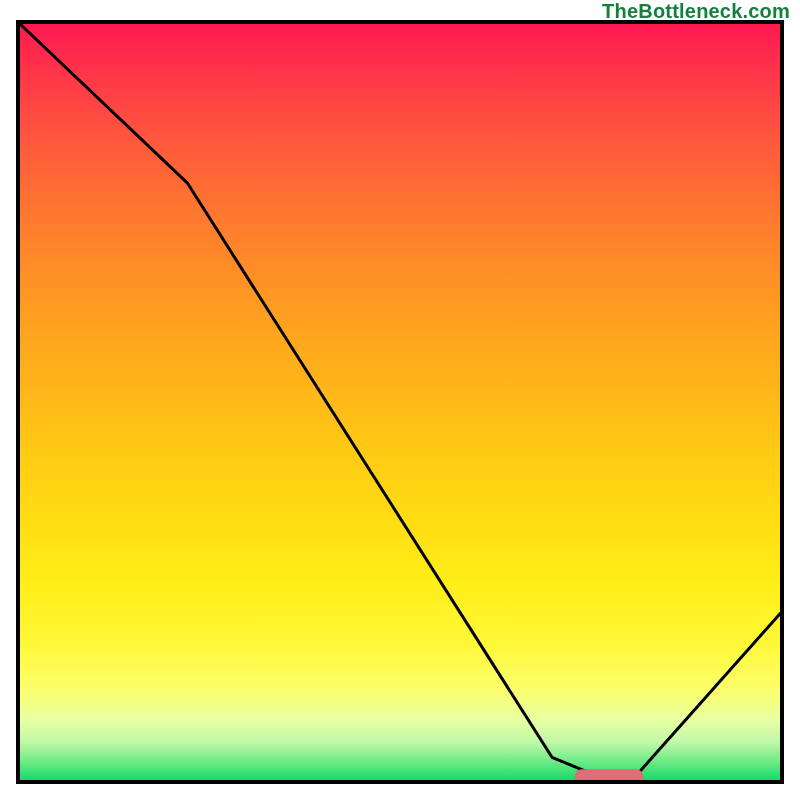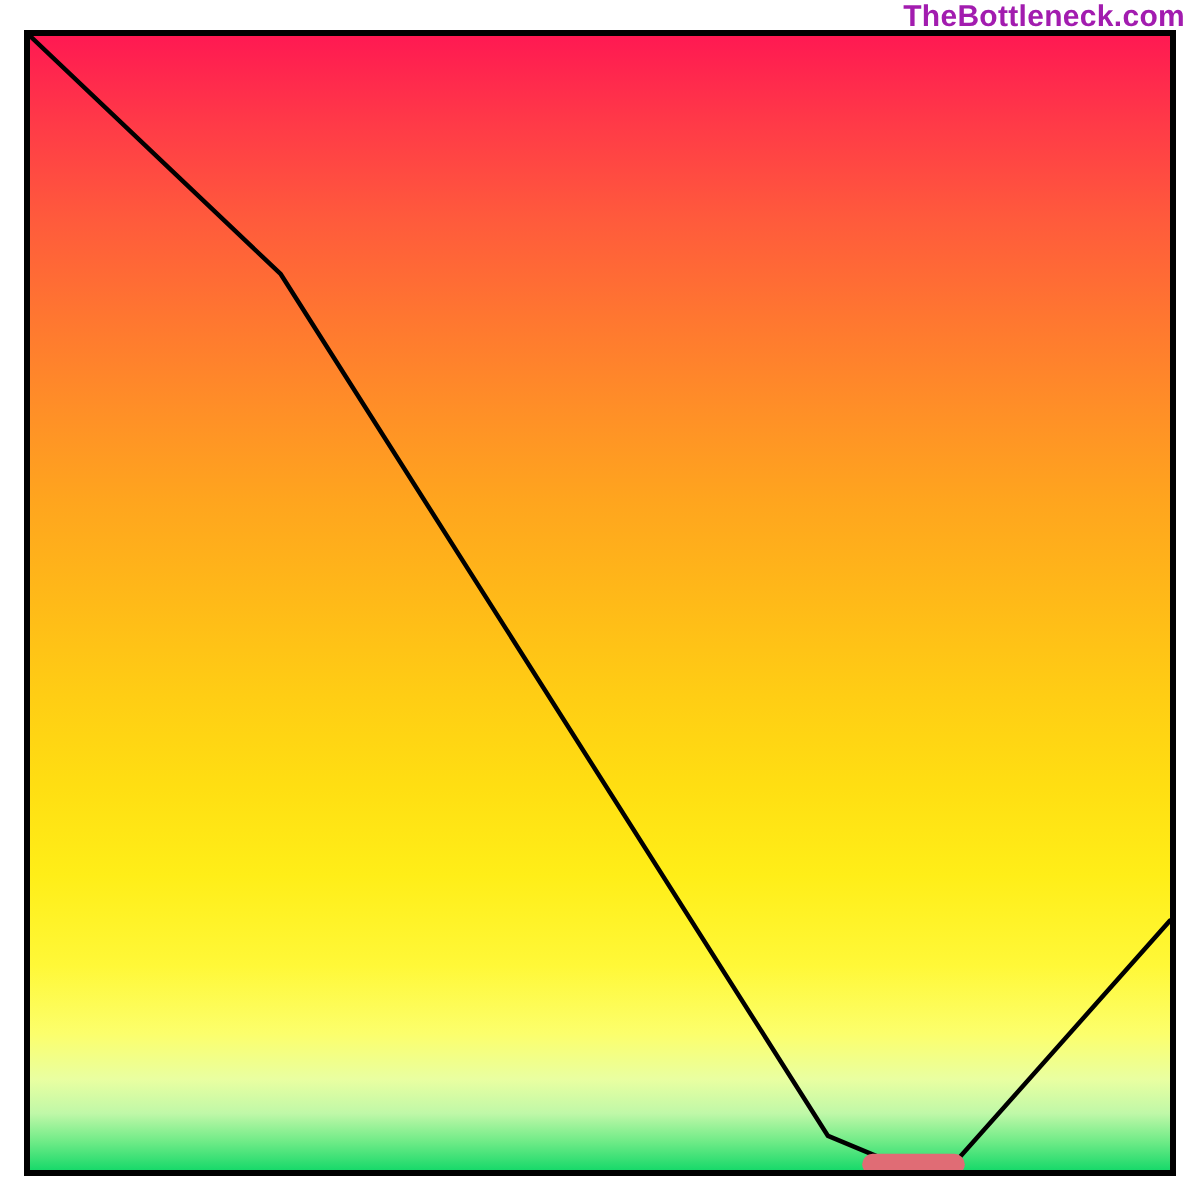--- a/index.html
+++ b/index.html
@@ -49,21 +49,21 @@
       #6feb87 97.5%,
       #18d96a 100%
     );
   }
   .attr {
     position: absolute;
     right: 10px;
     top: 0px;
     font-size: 20px;
     font-weight: 600;
-    color: #a21caf;
+    color: #15803d;
     letter-spacing: 0.2px;
   }
   svg.overlay {
     position: absolute;
     left: 0; top: 0;
     width: 100%;
     height: 100%;
   }
 </style>
 </head>

